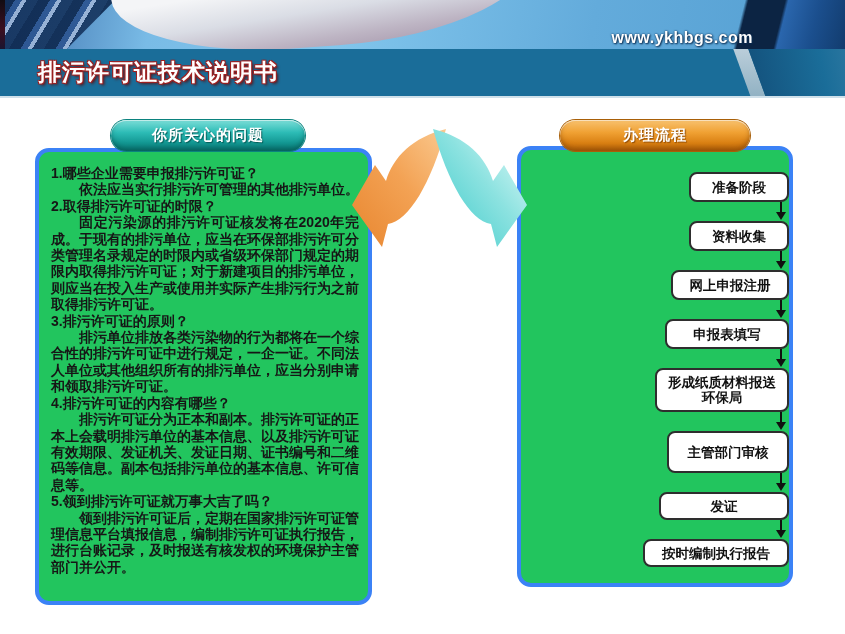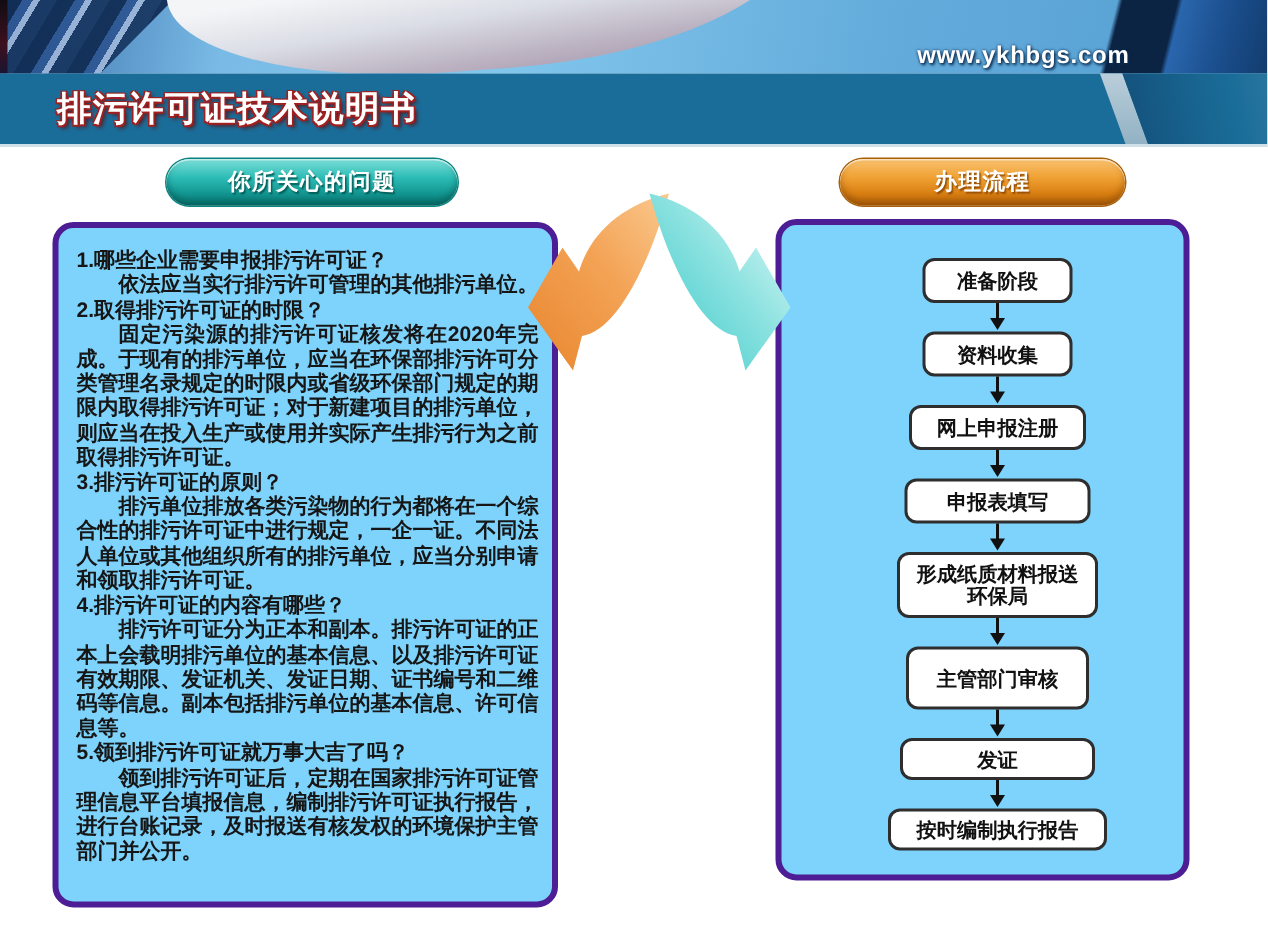--- a/index.html
+++ b/index.html
@@ -27,44 +27,44 @@
         border-bottom:2px solid #cfe0ea;overflow:hidden;}
   .band-slash{position:absolute;left:742px;top:-2px;width:15px;height:52px;
         background:linear-gradient(180deg,#bccfdb,#8fb0c2);transform:skewX(20deg);}
   .band-right{position:absolute;left:757px;top:-2px;width:120px;height:52px;
         background:linear-gradient(100deg,#14537e,#1a6d99 55%,#3a7fa6);transform:skewX(20deg);}
   .title{position:absolute;left:0;top:49px;height:52px;line-height:47px;padding-left:38px;
         font-size:23px;font-weight:bold;color:#ffffff;letter-spacing:1px;z-index:2;
         text-shadow:1px 1px 0 #9e2020,-1px -1px 0 #9e2020,-1px 1px 0 #9e2020,1px -1px 0 #9e2020,2px 2px 3px #5c0d0d;}
 
   
-  .badge{position:absolute;top:106px;height:31px;border-radius:16px;display:flex;align-items:center;
+  .badge{position:absolute;top:120px;height:31px;border-radius:16px;display:flex;align-items:center;
         justify-content:center;color:#fff;font-size:15px;font-weight:bold;letter-spacing:1px;z-index:3;}
   .badge-teal{left:111px;width:194px;
         background:linear-gradient(180deg,#7cded8 0%,#2dbcb6 40%,#129691 75%,#0a7b77 100%);
         box-shadow:inset 0 1px 0 rgba(255,255,255,.55),inset 0 -3px 5px rgba(0,70,66,.5),0 0 0 1px #0b827e;
         text-shadow:1px 1px 1px rgba(0,80,75,.85);}
   .badge-orange{left:560px;width:190px;
         background:linear-gradient(180deg,#f8c270 0%,#f0a133 40%,#d97f12 75%,#b9650a 100%);
         box-shadow:inset 0 1px 0 rgba(255,255,255,.55),inset 0 -3px 5px rgba(120,60,0,.5),0 0 0 1px #a85f08;
         text-shadow:1px 1px 1px rgba(130,65,0,.85);}
 
   
-  .panel{position:absolute;border:4px solid #4c1d95;border-radius:14px;background:#7dd3fc;
+  .panel{position:absolute;border:4px solid #3b82f6;border-radius:14px;background:#22c55e;
         box-sizing:border-box;z-index:1;}
   .faq-panel{left:35px;top:148px;width:337px;height:457px;}
   .flow-panel{left:517px;top:146px;width:276px;height:441px;}
 
   
   .faq-content{padding:13px 9px 0 12px;font-size:14px;line-height:16.4px;font-weight:bold;
         color:#161616;text-align:justify;}
   .faq-a{text-indent:2em;}
 
   
-  .flow-content{height:100%;display:flex;flex-direction:column;align-items:center;
+  .flow-content{height:100%;display:flex;flex-direction:column;align-items:flex-end;
         padding-top:22px;box-sizing:border-box;margin-left:20px;}
   .flow-step{box-sizing:border-box;border:2px solid #2e2e2e;border-radius:8px;background:#fff;
         font-size:13.5px;font-weight:bold;color:#111;display:flex;align-items:center;justify-content:center;
         text-align:center;line-height:15px;padding:2px 6px;flex:none;}
   .flow-arrow{width:16px;height:19px;position:relative;flex:none;}
   .flow-arrow::before{content:"";position:absolute;left:7px;top:0;width:2px;height:11px;background:#111;}
   .flow-arrow::after{content:"";position:absolute;left:3px;top:10px;width:0;height:0;
         border-left:5px solid transparent;border-right:5px solid transparent;border-top:8px solid #111;}
 
   

